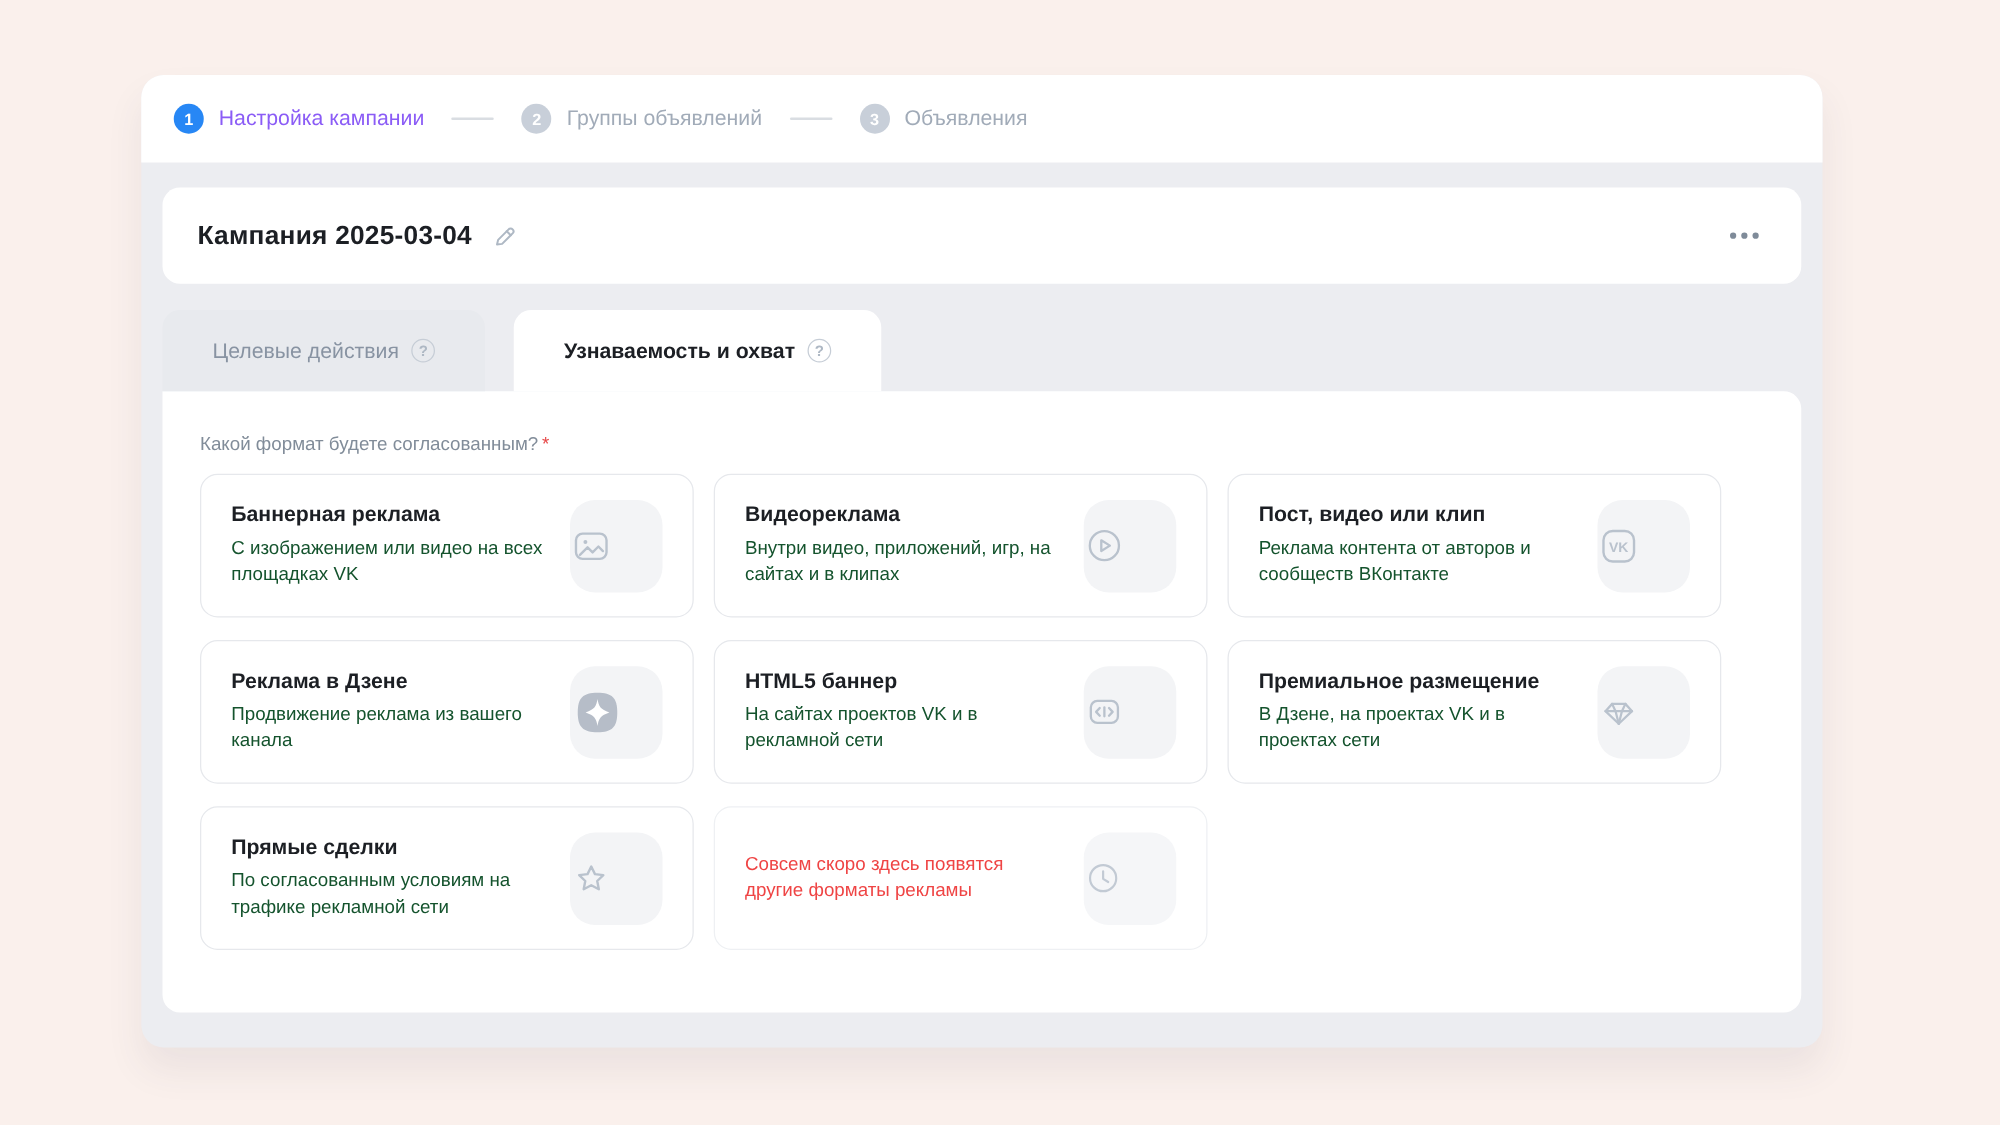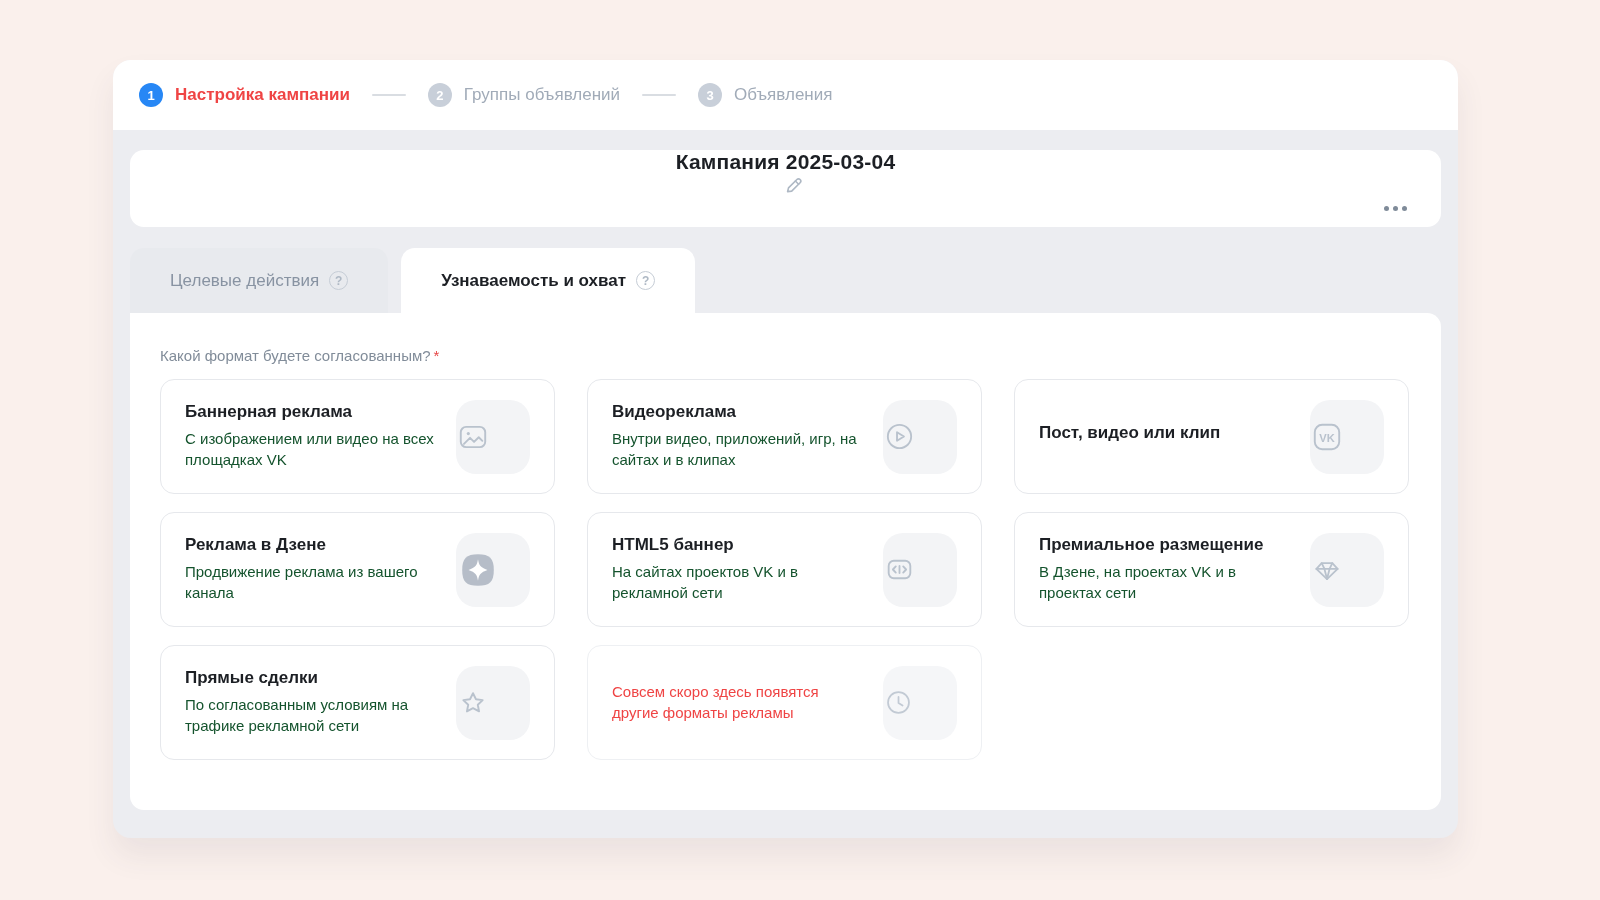--- a/index.html
+++ b/index.html
@@ -26,42 +26,41 @@
   }
   .step { display:flex; align-items:center; gap:12px; cursor:pointer; }
   .step-circle {
     width:24px; height:24px; border-radius:50%;
     display:flex; align-items:center; justify-content:center;
     font-size:13px; font-weight:700; color:#fff;
   }
   .step.active .step-circle { background:#2787f5; }
   .step.inactive .step-circle { background:#c8cfd9; }
   .step-label { font-size:17px; }
-  .step.active .step-label { color:#ef4444; font-weight:700; }
+  .step.active .step-label { color:#8b5cf6; font-weight:400; }
   .step.inactive .step-label { color:#a1abb8; font-weight:400; }
   .step-connector {
     width:34px; height:2px; background:#d9dde2; border-radius:1px;
     margin:0 22px; flex-shrink:0;
   }
   
   .campaign-card {
     margin:20px 17px 0; height:77px;
     background:#fff; border-radius:14px;
     display:flex; align-items:center;
     padding:0 28px;
-    flex-direction:column;
   }
   .campaign-title { font-size:21px; font-weight:700; color:#1c1f24; letter-spacing:.2px; }
   .edit-btn { margin-left:14px; cursor:pointer; display:flex; align-items:center; }
   .more-menu {
     margin-left:auto; display:flex; gap:4px; cursor:pointer; padding:10px 6px;
   }
   .more-menu .dot { width:5px; height:5px; border-radius:50%; background:#7f8b99; }
   
-  .tabs-row { display:flex; margin:21px 17px 0; gap:13px; height:65px; }
+  .tabs-row { display:flex; margin:21px 17px 0; gap:23px; height:65px; }
   .tab {
     border-radius:14px 14px 0 0;
     display:flex; align-items:center; justify-content:center; gap:10px;
     padding:0 40px; font-size:17px; cursor:pointer; white-space:nowrap;
   }
   .tab.inactive { background:#e8eaee; color:#8893a2; font-weight:500; }
   .tab.active { background:#fff; color:#1c1f24; font-weight:700; }
   .help-circle {
     width:19px; height:19px; border-radius:50%;
     border:1.5px solid #c6cdd6; color:#aeb8c4;
@@ -70,21 +69,21 @@
     flex-shrink:0; cursor:pointer; background:transparent;
   }
   
   .content {
     margin:0 17px; height:497px;
     background:#fff; border-radius:0 14px 14px 14px;
     padding:34px 30px 0;
   }
   .question { font-size:15px; color:#818c99; margin-bottom:15px; }
   .required { color:#e64646; margin-left:3px; }
-  .cards-grid { display:grid; grid-template-columns:repeat(3,395px); gap:18px 32px; }
+  .cards-grid { display:grid; grid-template-columns:repeat(3,395px); gap:18px 16px; }
   .format-card {
     height:115px; background:#fff;
     border:1px solid #e6e8ec; border-radius:14px;
     padding:18px 24px;
     display:flex; align-items:center; justify-content:space-between;
     cursor:pointer;
   }
   .card-text { max-width:252px; }
   .card-title { font-size:17px; font-weight:700; color:#1c1f24; margin-bottom:7px; }
   .card-desc { font-size:15px; color:#14532d; line-height:1.38; }
@@ -176,20 +175,21 @@
           <svg width="33" height="33" viewBox="0 0 32 32" fill="none" stroke="#b9c2cd" stroke-width="1.8" stroke-linecap="round" stroke-linejoin="round">
             <circle cx="16" cy="16" r="11.3"></circle>
             <path d="M13.6 11.9 L20.3 16 L13.6 20.1 Z"></path>
           </svg>
         </div>
       </div>
 
       <div class="format-card">
         <div class="card-text">
           <div class="card-title">Пост, видео или клип</div>
+          <div class="card-desc">Реклама контента от авторов и сообществ ВКонтакте</div>
         </div>
         <div class="icon-tile">
           <svg width="34" height="34" viewBox="0 0 32 32" fill="none">
             <rect x="4.5" y="4.5" width="23" height="23" rx="7" stroke="#b9c2cd" stroke-width="1.8"></rect>
             <text x="16" y="20.3" text-anchor="middle" font-family="Liberation Sans, sans-serif" font-size="10.5" font-weight="700" fill="#b9c2cd">VK</text>
           </svg>
         </div>
       </div>
 
       <div class="format-card">

